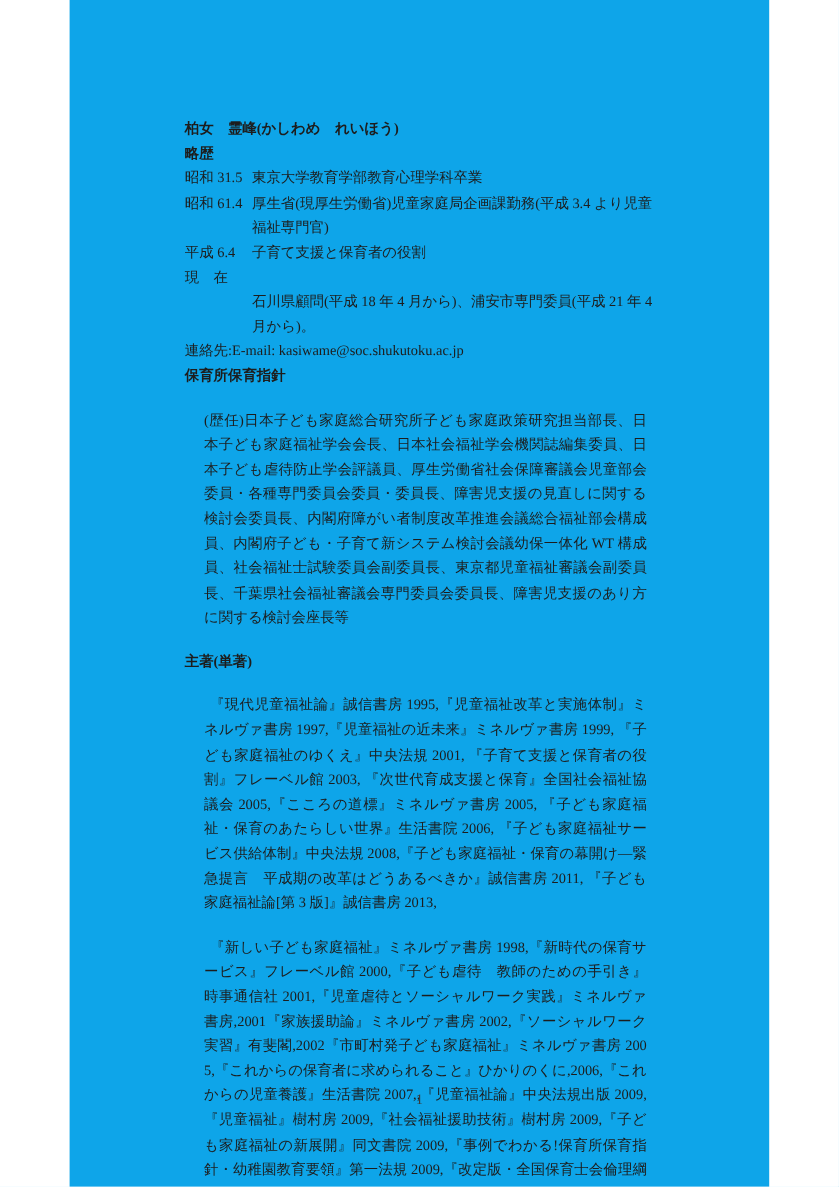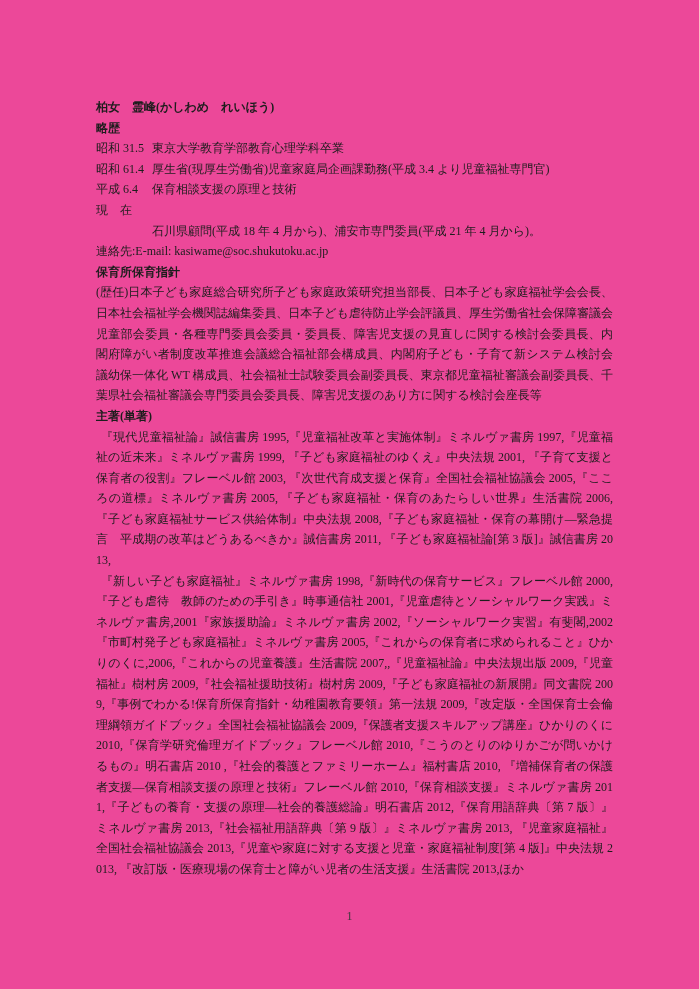--- a/index.html
+++ b/index.html
@@ -2,40 +2,40 @@
 <html lang="ja"><head>
 <meta charset="utf-8">
 <style>
   html, body {
     margin: 0;
     padding: 0;
     background: #ffffff;
   }
   .page {
     position: relative;
-    width: 699px;
+    width: 583px;
     height: 989px;
     margin: 0 auto;
-    background: #ec4899;
+    background: #0ea5e9;
     color: #1d1d1d;
     font-family: "Liberation Serif", "DejaVu Serif", serif;
     font-size: 12px;
     line-height: 20.6px;
     box-sizing: border-box;
     padding: 97px 86px 0 96px;
     overflow: hidden;
   }
   .name-line { font-weight: bold; }
   .section-heading { font-weight: bold; }
   .bio-row { display: flex; }
   .bio-label { flex: 0 0 56px; white-space: nowrap; }
   .bio-text { flex: 1 1 auto; }
   .contact-line { }
   .para {
-    margin: 0;
+    margin: 16px;
     text-align: justify;
     word-break: break-all;
     font-family: Liberation Serif, serif;
   }
   .para.book-list { text-indent: 5px; }
   .page-number {
     position: absolute;
     left: 0;
     right: 0;
     bottom: 62px;
@@ -55,21 +55,21 @@
   <div class="bio-row">
     <span class="bio-label">昭和 31.5</span>
     <span class="bio-text">東京大学教育学部教育心理学科卒業</span>
   </div>
   <div class="bio-row">
     <span class="bio-label">昭和 61.4</span>
     <span class="bio-text">厚生省(現厚生労働省)児童家庭局企画課勤務(平成 3.4 より児童福祉専門官)</span>
   </div>
   <div class="bio-row">
     <span class="bio-label">平成 6.4</span>
-    <span class="bio-text">保育相談支援の原理と技術</span>
+    <span class="bio-text">子育て支援と保育者の役割</span>
   </div>
   <div class="bio-row">
     <span class="bio-label">現　在</span>
     <span class="bio-text"><br><span>石川県顧問(平成 18 年 4 月から)、浦安市専門委員(平成 21 年 4 月から)。</span></span>
   </div>
 
   <div class="contact-line">連絡先:E-mail: kasiwame@soc.shukutoku.ac.jp</div>
 
   <div class="section-heading">保育所保育指針</div>
   <p class="para">(歴任)日本子ども家庭総合研究所子ども家庭政策研究担当部長、日本子ども家庭福祉学会会長、日本社会福祉学会機関誌編集委員、日本子ども虐待防止学会評議員、厚生労働省社会保障審議会児童部会委員・各種専門委員会委員・委員長、障害児支援の見直しに関する検討会委員長、内閣府障がい者制度改革推進会議総合福祉部会構成員、内閣府子ども・子育て新システム検討会議幼保一体化 WT 構成員、社会福祉士試験委員会副委員長、東京都児童福祉審議会副委員長、千葉県社会福祉審議会専門委員会委員長、障害児支援のあり方に関する検討会座長等</p>

